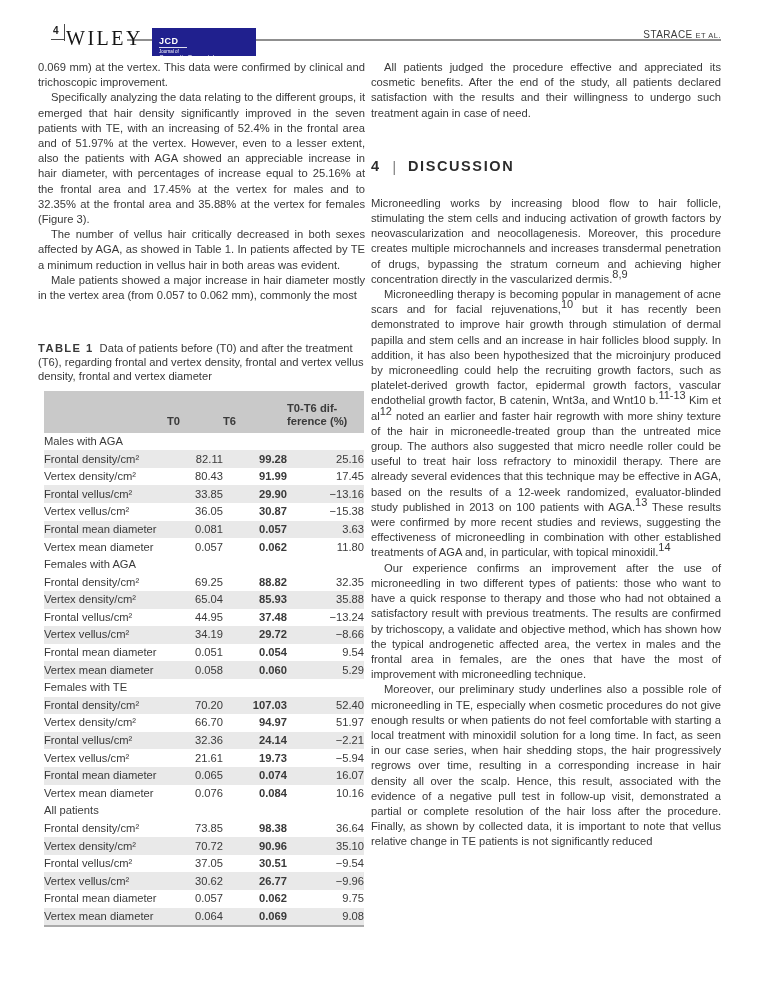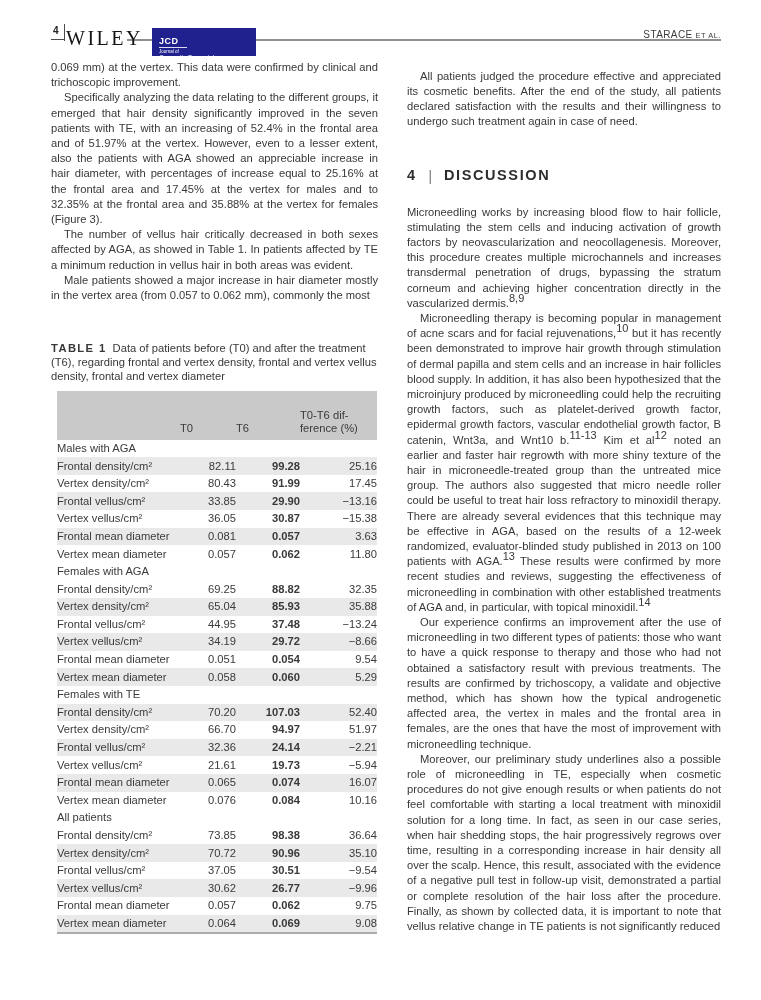--- a/index.html
+++ b/index.html
@@ -18,39 +18,39 @@
   .jcd-box { position:absolute; left:101px; top:8px; width:104px; height:28px;
              padding:2px 0 0 7px; box-sizing:border-box; color:#fff; background:var(--navy,#20208e); }
   .jcd-abbr { font-size:9px; line-height:9px; font-weight:700; letter-spacing:0.5px;
               display:inline-block; border-bottom:1px solid rgba(255,255,255,.85); padding:0 8px 1px 0; }
   .jcd-sub1 { font-size:4.5px; line-height:5px; margin-top:1px; }
   .jcd-sub2 { font-size:6.5px; line-height:7px; }
   .running-head { position:absolute; right:0; top:4px; color:#3c3c3c; }
   .rh-name { font-size:10px; letter-spacing:0.4px; }
   .rh-etal { font-size:7.5px; letter-spacing:0.5px; margin-left:3px; }
   
-  .columns { position:absolute; top:60px; left:51px; right:40px; display:flex; gap:29px;align-items:flex-end; }
+  .columns { position:absolute; top:60px; left:38px; right:40px; display:flex; gap:6px; }
   .col-left { width:327px; flex:0 0 327px; }
   .col-right { flex:1; min-width:0; }
   .para { margin:0; font-size:11.2px; line-height:15.2px; text-align:justify; color:#383838; }
   .para.indent { text-indent:13px; }
   sup { font-size:11px; line-height:0; vertical-align:super; }
   
   .section-heading { margin:37px 0 21px 0; font-size:14.5px; font-weight:700; color:#2c2c2c;
                      letter-spacing:0.5px; display:flex; align-items:center; }
   .sh-sep { font-weight:400; color:#2c2c2c; padding:0 12px; transform:scaleX(.6); font-size:15px; }
   .sh-title { letter-spacing:1.6px; }
   
   .table-block { margin-top:39px; }
   .caption { margin:0 0 7px 0; font-size:11.2px; line-height:13.8px; color:#383838; text-align:left; }
   .cap-label { font-weight:700; letter-spacing:1.4px; margin-right:6px; }
   table.t1 { border-collapse:collapse; margin-left:6px; width:320px; table-layout:fixed; }
   table.t1 td, table.t1 th { font-size:11.2px; line-height:13px; padding:2.3px 0; vertical-align:middle; color:#3a3a3a; }
-  table.t1 thead th { background:var(--th-bg,#c9c9c9); font-weight:400; text-align:left;
-                      vertical-align:bottom; padding-top:18px; padding-bottom:5px; }
+  table.t1 thead th { background:var(--th-bg,#c9c9c9); font-weight:700; text-align:left;
+                      vertical-align:bottom; padding-top:11px; padding-bottom:5px; }
   th.c-label { width:123px; }
   th.c-t0 { width:56px; padding-left:16px; }
   th.c-t6 { width:64px; padding-left:16px; }
   th.c-diff { width:77px; padding-left:8px; white-space:pre-line; }
   tbody tr.shaded td { background:var(--stripe,#e9e9e9); }
   td.group-label { padding-left:8px; }
   td.row-label { padding-left:21px; }
   td.num { text-align:right; }
   td.n-t0 { padding-right:5px; }
   td.n-t6 { padding-right:6px;font-weight:bold; }

